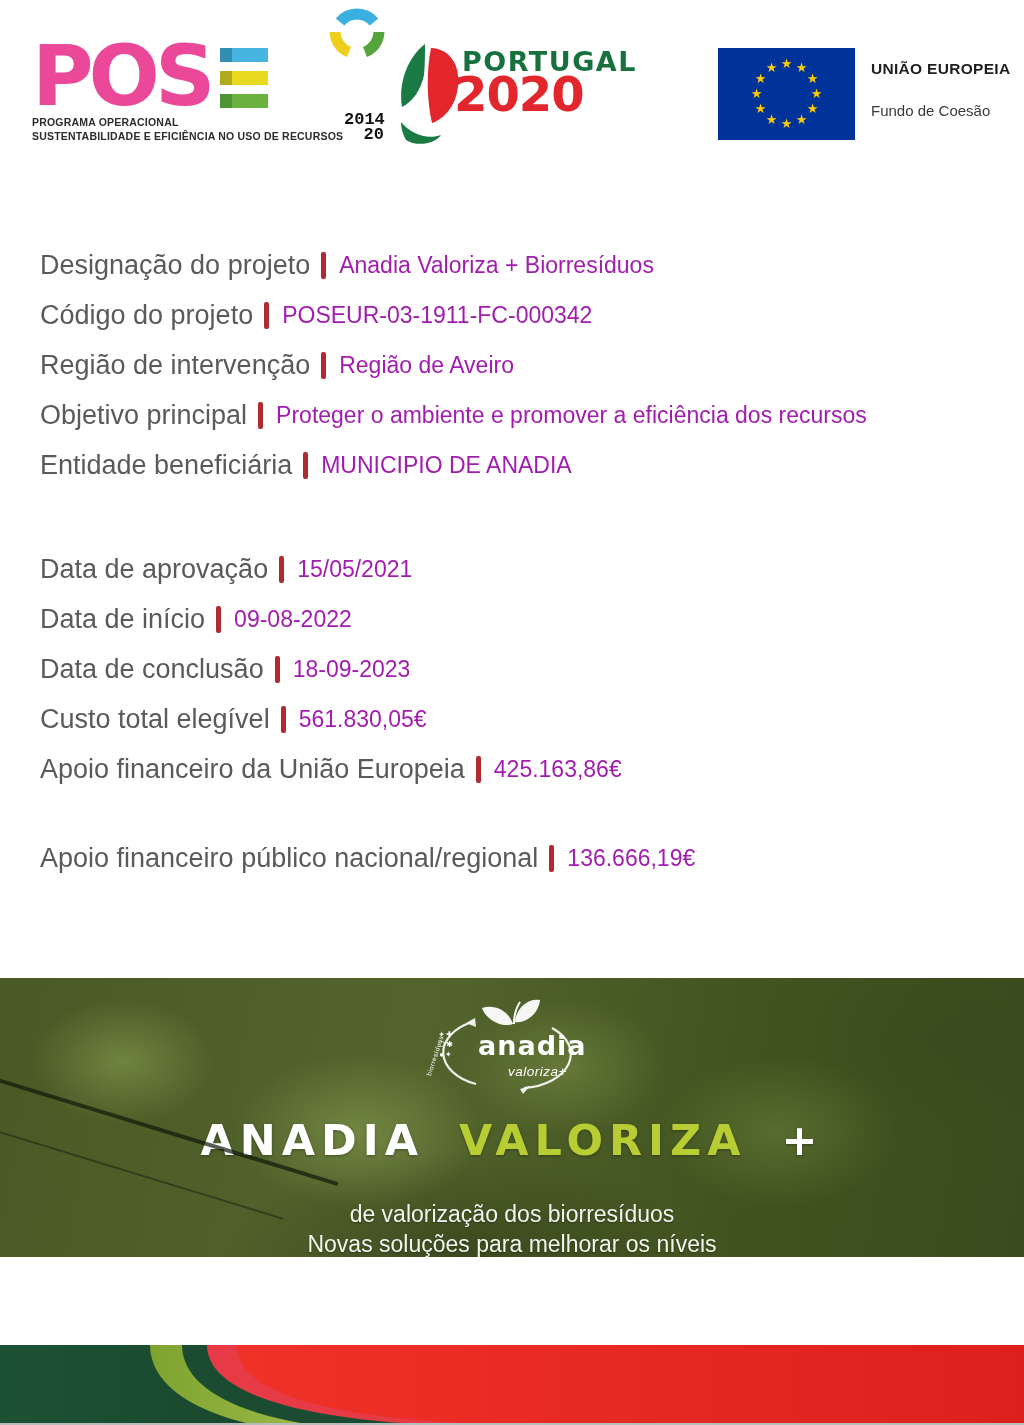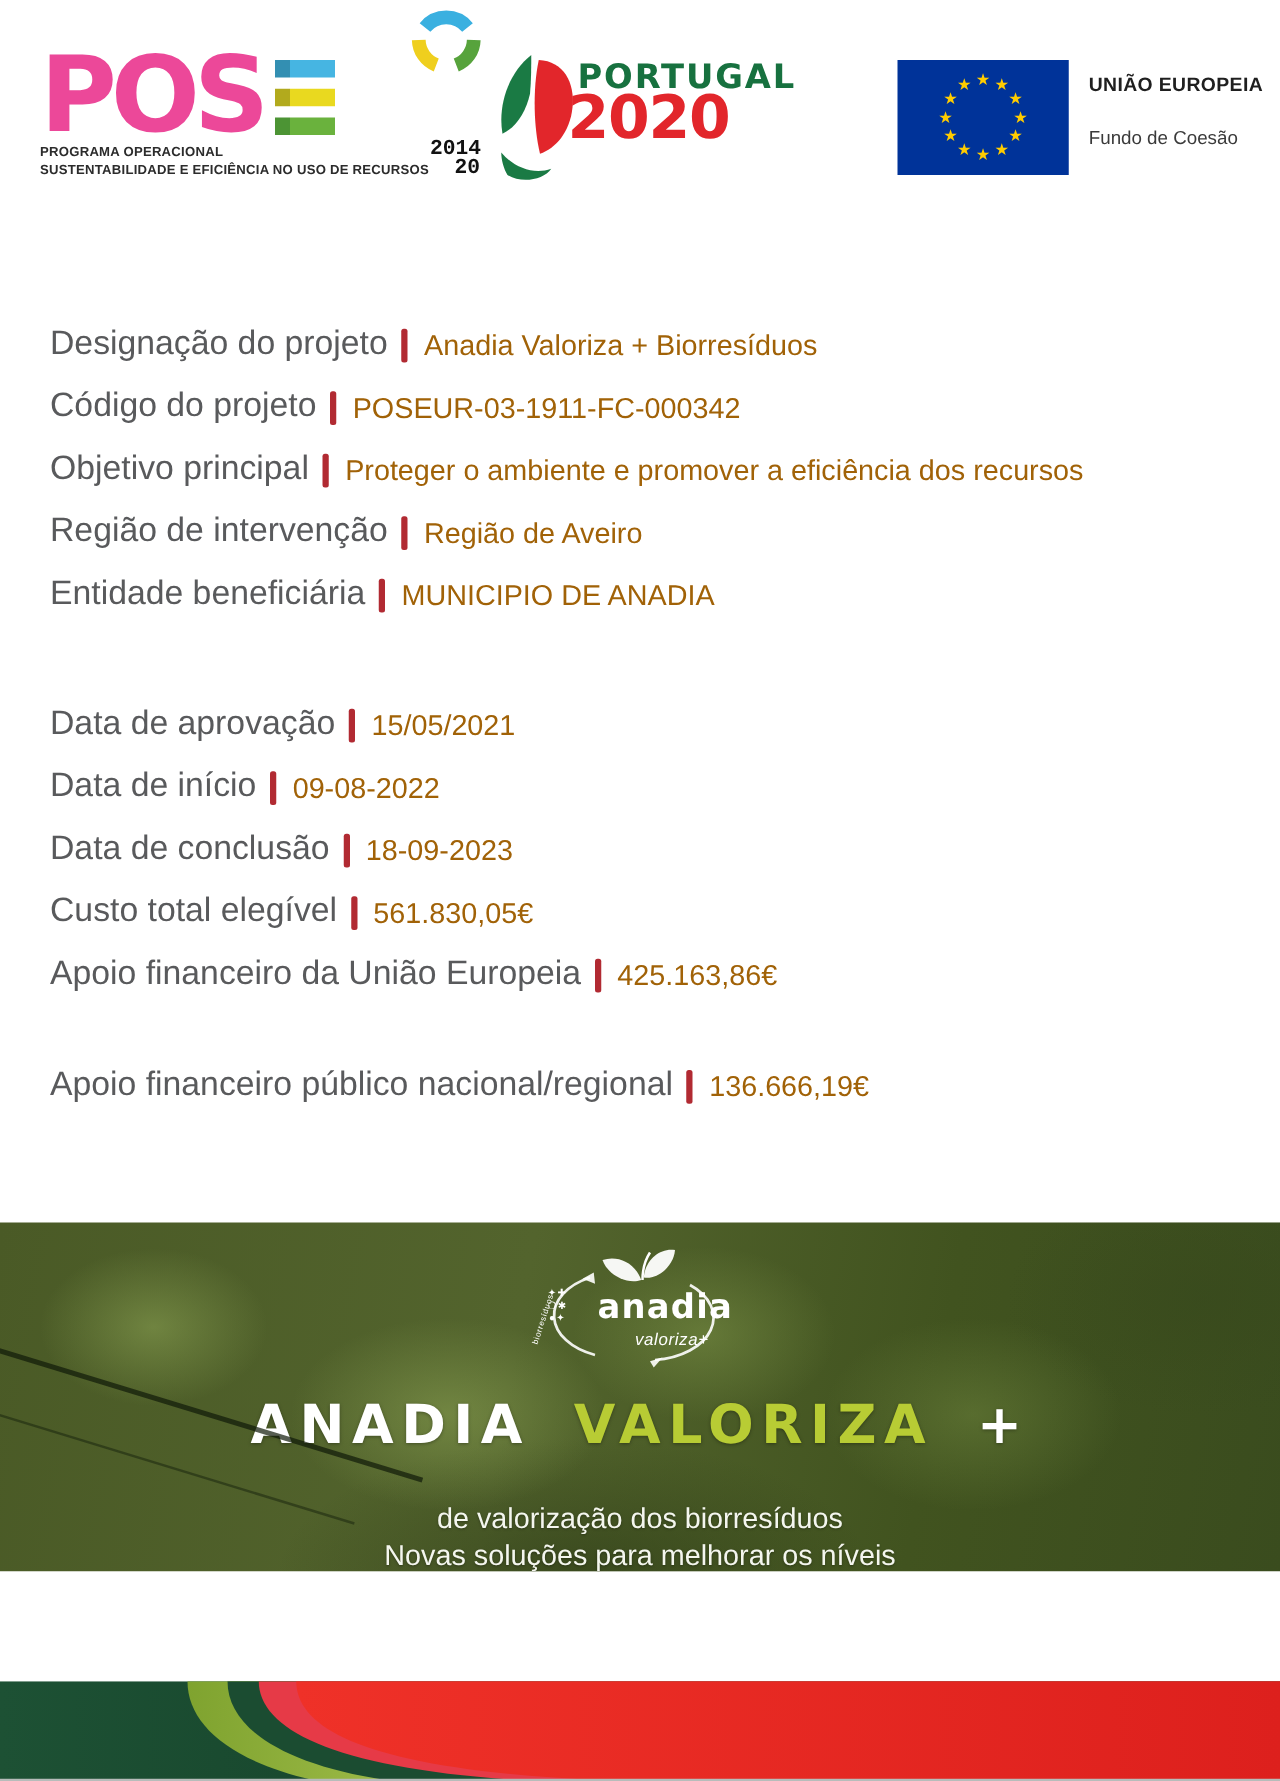--- a/index.html
+++ b/index.html
@@ -32,24 +32,24 @@
     color:#ffcc00;font-size:13px;line-height:16px;text-align:center;}
   .eu-text{padding-top:12px;}
   .eu-title{font-size:15.5px;font-weight:700;color:#1f1f1f;letter-spacing:.3px;}
   .eu-sub{font-size:15px;color:#3a3a3a;margin-top:24px;}
 
   
   .fields{position:absolute;left:40px;top:240px;width:970px;}
   .group{margin:0;}
   .g2{margin-top:54px;}
   .g3{margin-top:39px;}
-  .row{height:50px;display:flex;align-items:flex-end;white-space:nowrap;}
+  .row{height:50px;display:flex;align-items:center;white-space:nowrap;}
   .label{font-size:27px;color:#595a5c;}
   .sep{width:5px;height:27px;background:#b12a32;border-radius:2px;margin:0 13px 0 11px;flex:none;}
-  .value{font-size:23px;color:#a16207;}
+  .value{font-size:23px;color:#a21caf;}
 
   
   .banner{
     position:absolute;left:0;top:978px;width:1024px;height:279px;overflow:hidden;
     display:flex;flex-direction:column;align-items:center;
     background:
       radial-gradient(130px 90px at 12% 30%, rgba(146,170,88,.50), transparent 70%),
       radial-gradient(180px 110px at 35% 55%, rgba(152,176,92,.45), transparent 70%),
       radial-gradient(150px 100px at 55% 32%, rgba(140,164,82,.40), transparent 70%),
       radial-gradient(170px 110px at 76% 55%, rgba(132,157,76,.35), transparent 70%),
@@ -148,28 +148,28 @@
       <span class="label">Designação do projeto</span>
       <span class="sep"></span>
       <span class="value">Anadia Valoriza + Biorresíduos</span>
     </div>
     <div class="row">
       <span class="label">Código do projeto</span>
       <span class="sep"></span>
       <span class="value">POSEUR-03-1911-FC-000342</span>
     </div>
     <div class="row">
+      <span class="label">Região de intervenção</span>
+      <span class="sep"></span>
+      <span class="value">Região de Aveiro</span>
+    </div>
+    <div class="row">
       <span class="label">Objetivo principal</span>
       <span class="sep"></span>
       <span class="value">Proteger o ambiente e promover a eficiência dos recursos</span>
-    </div>
-    <div class="row">
-      <span class="label">Região de intervenção</span>
-      <span class="sep"></span>
-      <span class="value">Região de Aveiro</span>
     </div>
     <div class="row">
       <span class="label">Entidade beneficiária</span>
       <span class="sep"></span>
       <span class="value">MUNICIPIO DE ANADIA</span>
     </div>
   </div>
 
   <div class="group g2">
     <div class="row">

